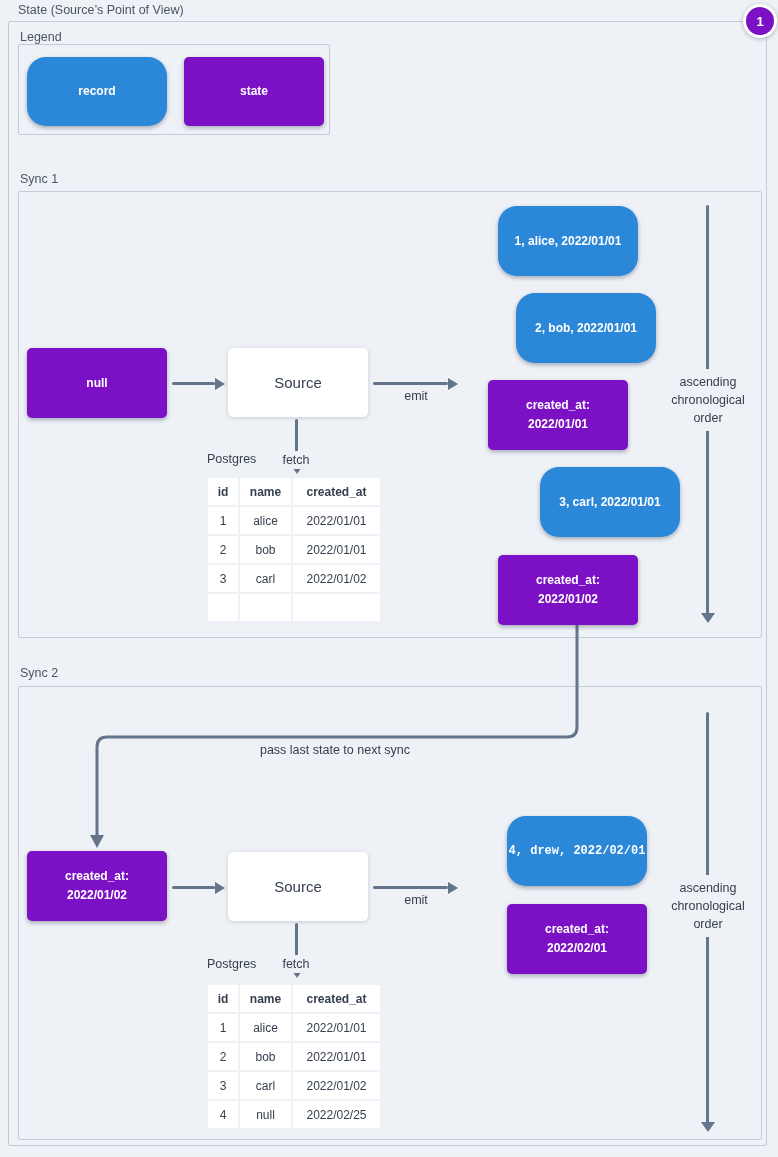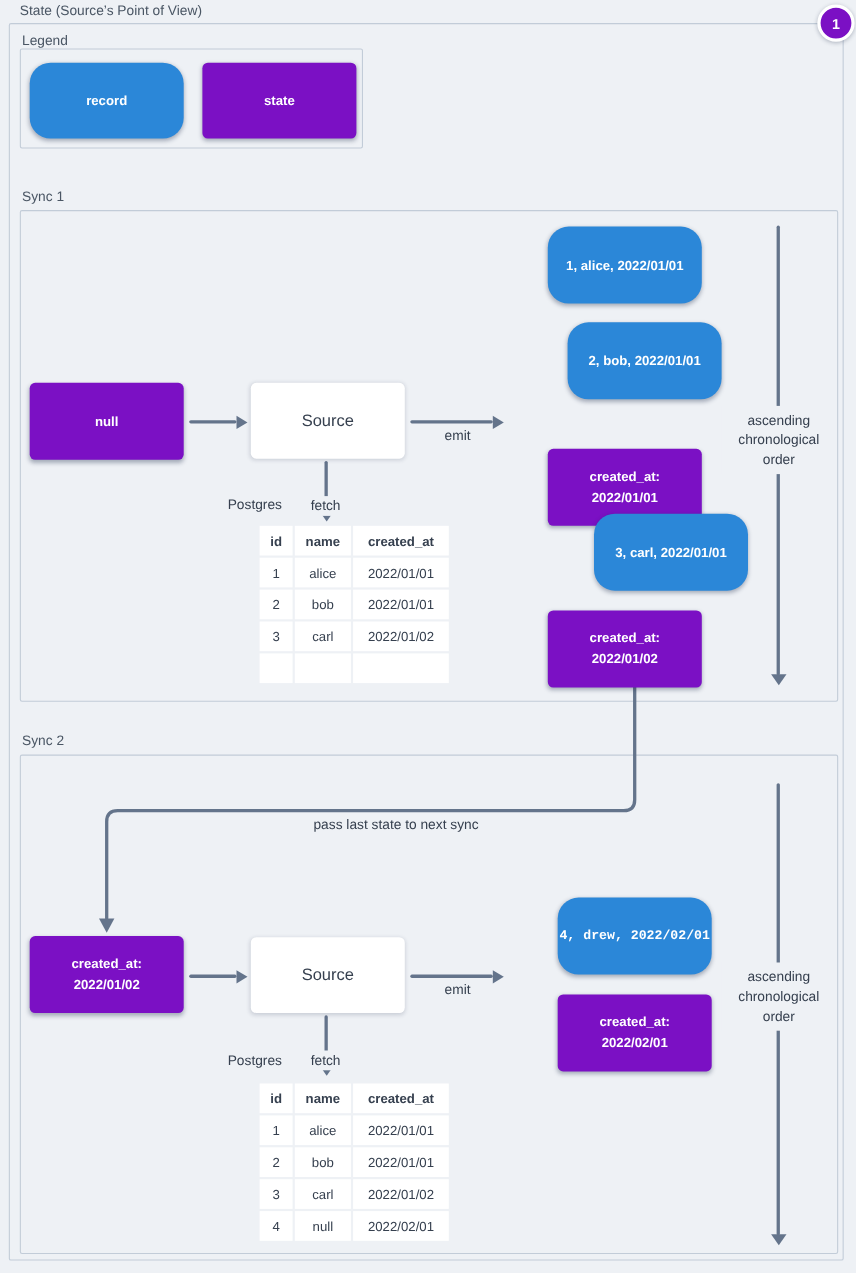--- a/index.html
+++ b/index.html
@@ -43,21 +43,21 @@
     position:absolute;transform:translate(-50%,-50%);
     background:var(--page-bg);padding:2px 6px;font-size:12.5px;color:var(--text-dark);
     white-space:nowrap;z-index:2;margin-top:12px;
   }
   .order-label{
     position:absolute;transform:translate(-50%,-50%);
     background:var(--page-bg);padding:4px 2px;width:104px;text-align:center;
     font-size:12.5px;line-height:18px;color:var(--text-dark);z-index:2;
   }
   .side-label{position:absolute;font-size:12.5px;color:var(--text-dark);white-space:nowrap;z-index:2;}
-  .dtable{position:absolute;display:grid;grid-template-columns:30px 51px 87px;gap:2px;z-index:2;margin-left:28px;}
+  .dtable{position:absolute;display:grid;grid-template-columns:30px 51px 87px;gap:2px;z-index:2;}
   .dtable .cell{
     background:#fff;height:27px;display:flex;align-items:center;justify-content:center;
     font-size:12px;color:var(--text-dark);
   }
   .dtable .cell.head{font-weight:bold;}
   .badge{
     position:absolute;left:743px;top:4px;width:34px;height:34px;border-radius:50%;
     background:var(--state-purple);border:3px solid #fff;
     display:flex;align-items:center;justify-content:center;
     color:#fff;font-size:13px;font-weight:bold;z-index:5;
@@ -107,33 +107,33 @@
   <div class="cell">3</div>
   <div class="cell">carl</div>
   <div class="cell">2022/01/02</div>
   <div class="cell"></div>
   <div class="cell"></div>
   <div class="cell"></div>
 </div>
 
 <div class="cbox blue" style="left:498px;top:206px;">1, alice, 2022/01/01</div>
 <div class="cbox blue" style="left:516px;top:293px;">2, bob, 2022/01/01</div>
-<div class="cbox purple" style="left:498px;top:380px;margin-top:28px;">created_at: 2022/01/01</div>
+<div class="cbox purple" style="left:488px;top:380px;">created_at: 2022/01/01</div>
 <div class="cbox blue" style="left:498px;top:467px;margin-left:42px;">3, carl, 2022/01/01</div>
 <div class="cbox purple" style="left:498px;top:555px;">created_at: 2022/01/02</div>
 
 <div class="vline" style="left:706px;top:205px;height:409px;"></div>
 <div class="head-down" style="left:701px;top:613px;"></div>
 <div class="order-label" style="left:708px;top:400px;">ascending chronological order</div>
 
 <svg class="connector" width="778" height="1157" viewBox="0 0 778 1157">
   <path d="M577 624 L577 727 Q577 737 567 737 L107 737 Q97 737 97 747 L97 835" fill="none" stroke="#64748b" stroke-width="3" stroke-linecap="round"></path>
   <polygon points="90,835 104,835 97,848" fill="#64748b"></polygon>
 </svg>
-<div class="line-label" style="left:360px;top:738px;text-align:center;">pass last state to next sync</div>
+<div class="line-label" style="left:335px;top:738px;text-align:center;">pass last state to next sync</div>
 
 <div class="frame-label" style="left:20px;top:666px;">Sync 2</div>
 <div class="frame" style="left:18px;top:686px;width:744px;height:454px;"></div>
 
 <div class="cbox purple" style="left:27px;top:851px;">created_at: 2022/01/02</div>
 <div class="hline" style="left:172px;top:886px;width:43px;"></div>
 <div class="head-right" style="left:215px;top:882px;"></div>
 <div class="cbox white" style="left:228px;top:852px;height:69px;">Source</div>
 
 <div class="hline" style="left:373px;top:886px;width:75px;"></div>
@@ -153,21 +153,21 @@
   <div class="cell">alice</div>
   <div class="cell">2022/01/01</div>
   <div class="cell">2</div>
   <div class="cell">bob</div>
   <div class="cell">2022/01/01</div>
   <div class="cell">3</div>
   <div class="cell">carl</div>
   <div class="cell">2022/01/02</div>
   <div class="cell">4</div>
   <div class="cell">null</div>
-  <div class="cell">2022/02/01</div>
+  <div class="cell">2022/02/25</div>
 </div>
 
 <div class="cbox blue" style="left:507px;top:816px;font-family:Liberation Mono, monospace;">4, drew, 2022/02/01</div>
 <div class="cbox purple" style="left:507px;top:904px;">created_at: 2022/02/01</div>
 
 <div class="vline" style="left:706px;top:712px;height:411px;"></div>
 <div class="head-down" style="left:701px;top:1122px;"></div>
 <div class="order-label" style="left:708px;top:906px;">ascending chronological order</div>
 
 </body></html>

